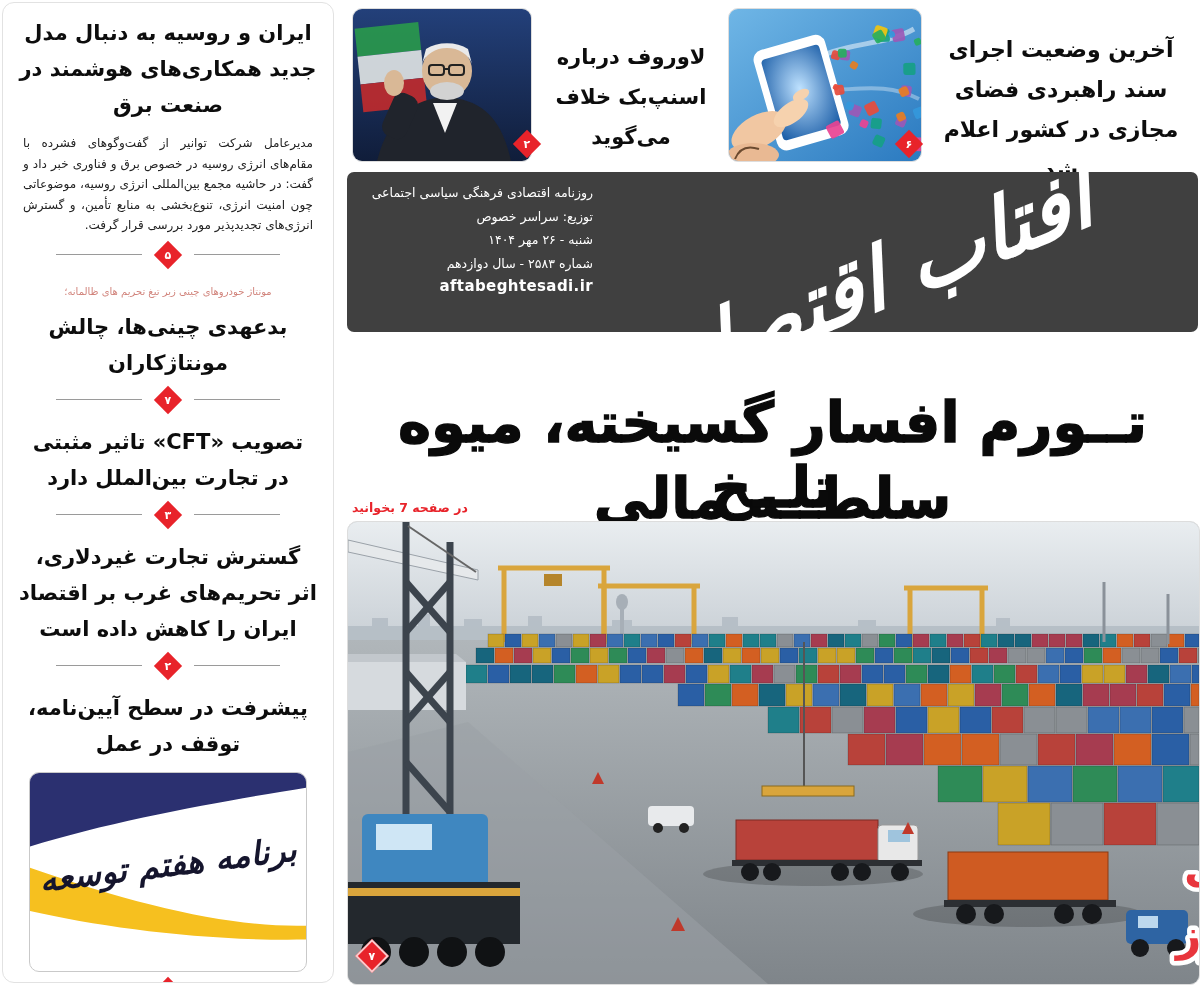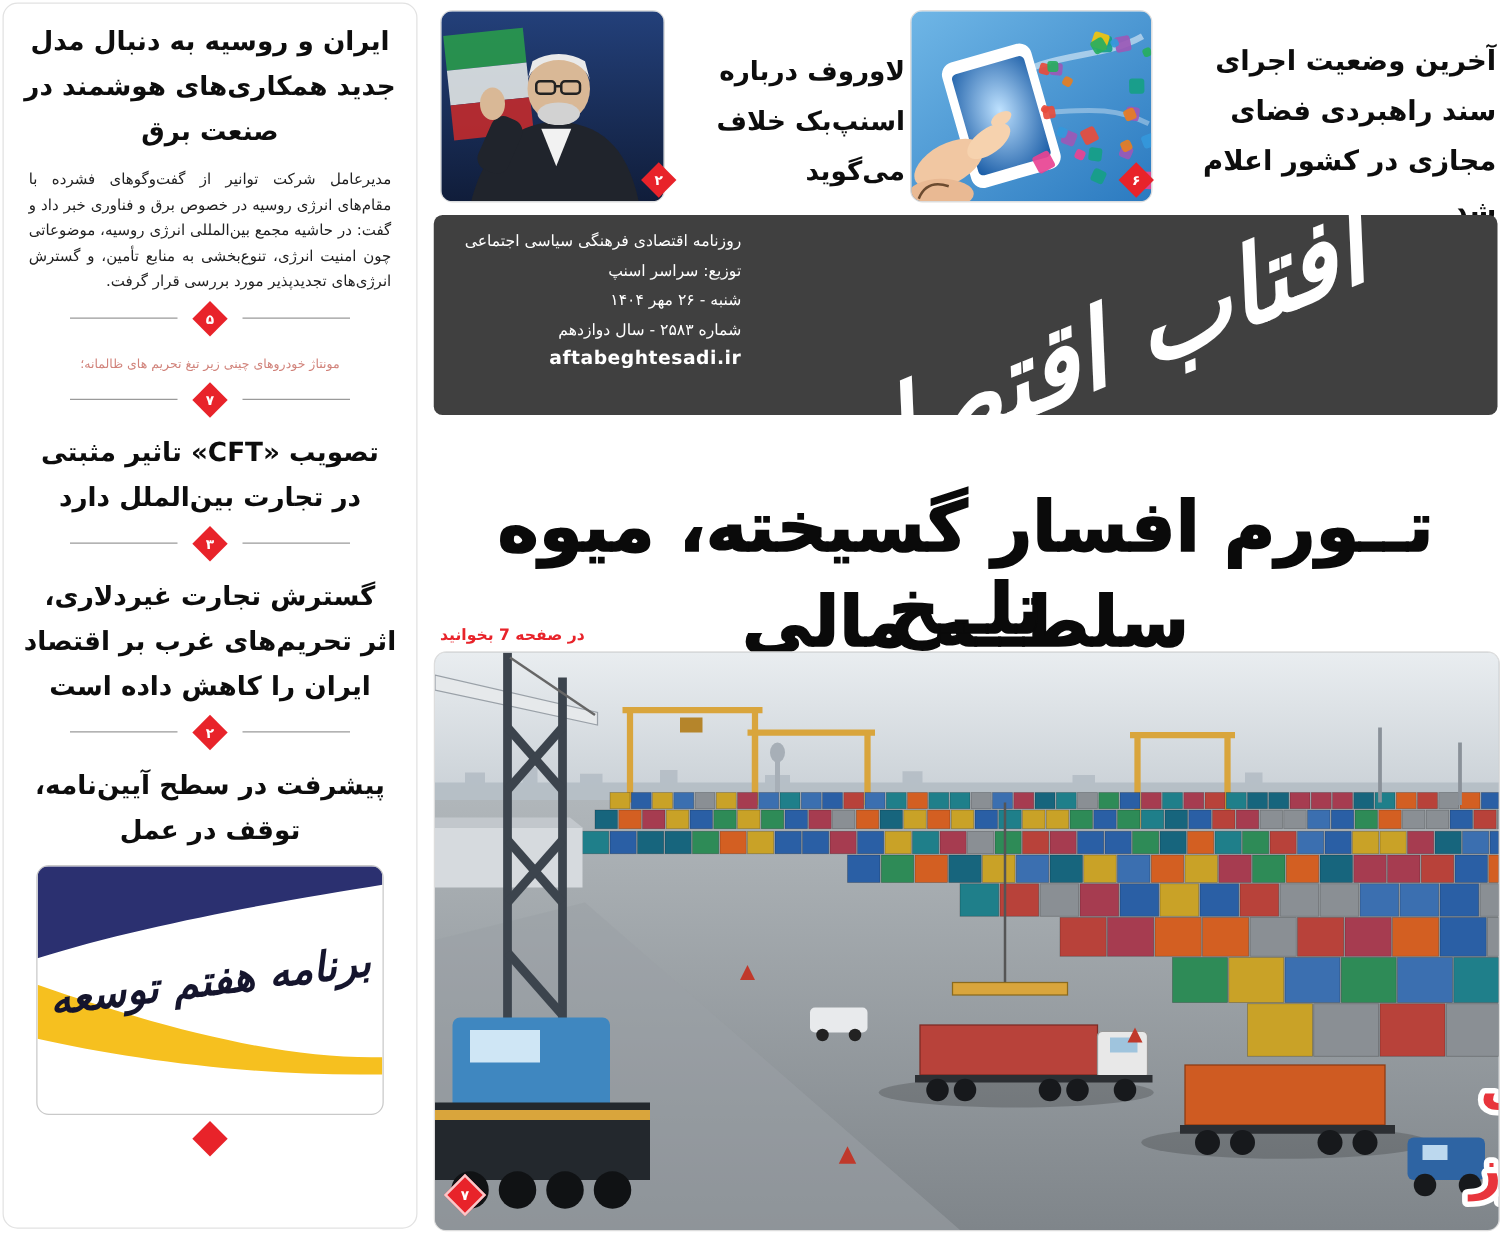--- a/index.html
+++ b/index.html
@@ -22,21 +22,21 @@
   .diamond.on-photo{border:2px solid rgba(255,255,255,.75);}
 
   
   #promo-card{position:relative;margin:10px 16px 4px;height:198px;border:1px solid #c9c9c9;
               border-radius:10px;overflow:hidden;background:#fff;}
   #promo-card svg{position:absolute;inset:0;}
   #promo-text{position:absolute;left:0;right:0;top:72px;text-align:center;font-size:33px;
               font-weight:bold;font-style:italic;color:#15152d;transform:rotate(-7deg);}
 
   
-  .top-headline{position:absolute;font-weight:bold;color:#0d0d0d;}
+  .top-headline{position:absolute;font-weight:bold;text-align:center;color:#0d0d0d;}
   #cyber-headline{left:925px;top:12px;width:272px;font-size:22px;line-height:40px;}
   #lavrov-headline{left:538px;top:20px;width:186px;font-size:21px;line-height:40px;}
   .photo-frame{position:absolute;border:1px solid #ddd;border-radius:10px;overflow:hidden;background:#dfe7ee;}
   #zarif-photo{left:352px;top:8px;width:178px;height:152px;}
   #phone-photo{left:728px;top:8px;width:192px;height:152px;}
   .badge{position:absolute;z-index:5;}
 
   
   #masthead{position:absolute;left:347px;top:172px;width:851px;height:160px;background:#404040;
             border-radius:7px;overflow:hidden;}
@@ -74,20 +74,21 @@
         <span class="line"></span>
         <span class="diamond">
             <i>۵</i>
           </span>
         <span class="line"></span>
       </div>
     </div>
 
     <div class="sb-item">
       <div class="sb-kicker">مونتاژ خودروهای چینی زیر تیغ تحریم های ظالمانه؛</div>
+      <h2 class="sb-headline">بدعهدی چینی‌ها، چالش مونتاژکاران</h2>
       <div class="divider">
         <span class="line"></span>
         <span class="diamond">
             <i>۷</i>
           </span>
         <span class="line"></span>
       </div>
     </div>
 
     <div class="sb-item">
@@ -217,21 +218,21 @@
       <rect x="96" y="56" width="15" height="10" rx="3" fill="none" stroke="#222" stroke-width="2"></rect>
       <line x1="91" y1="60" x2="96" y2="60" stroke="#222" stroke-width="2"></line>
       <rect x="34" y="84" width="26" height="46" rx="10" fill="#20242c" transform="rotate(24 47 107)"></rect>
       <ellipse cx="41" cy="74" rx="10" ry="13" fill="#d9b896"></ellipse>
     </svg>
   </div>
 
   <header id="masthead">
     <div id="mast-info">
       <div>روزنامه اقتصادی فرهنگی سیاسی اجتماعی</div>
-      <div>توزیع: سراسر اسنپ</div>
+      <div>توزیع: سراسر خصوص</div>
       <div>شنبه - ۲۶ مهر ۱۴۰۴</div>
       <div>شماره ۲۵۸۳ - سال دوازدهم</div>
       <div class="site">aftabeghtesadi.ir</div>
     </div>
     <div id="logo">آفتاب اقتصادی</div>
   </header>
 
   <h1 class="lead-line" id="lead2">سلطــه مالی</h1>
   <h1 class="lead-line" id="lead1">تــورم افسار گسیخته، میوه تلــخ</h1>
   <div id="read-more">در صفحه 7 بخوانید</div>

